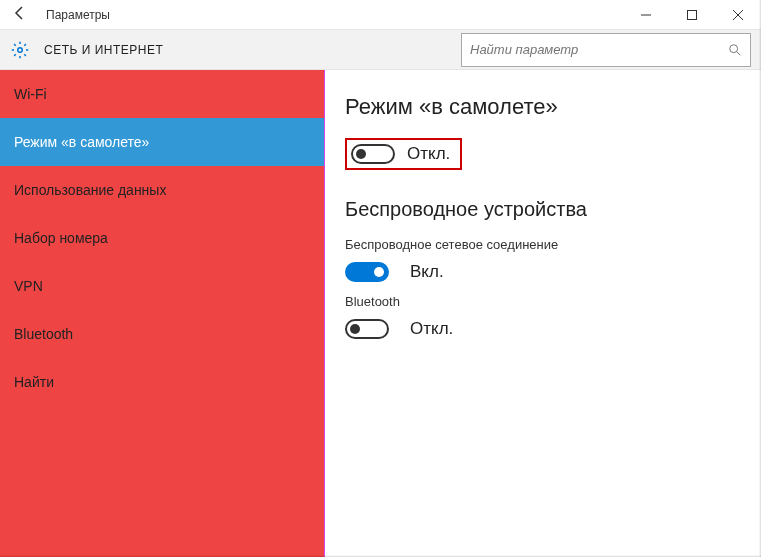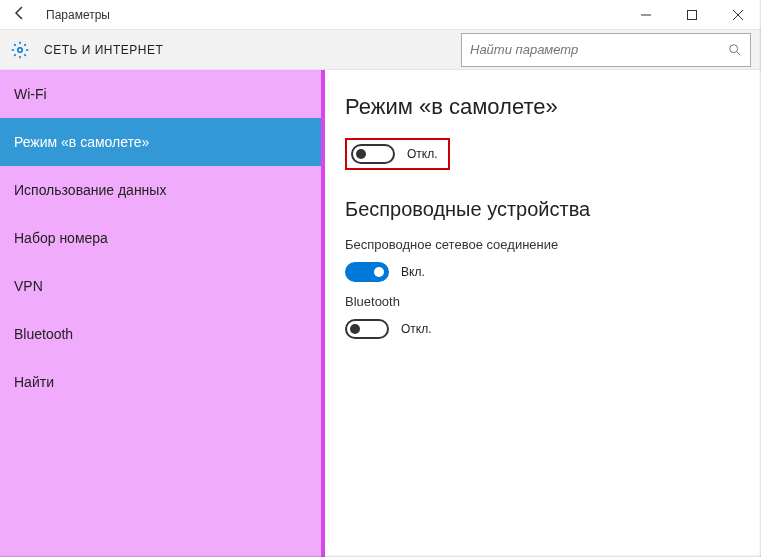--- a/index.html
+++ b/index.html
@@ -20,37 +20,37 @@
     border-bottom: 1px solid #e5e5e5; padding: 0 10px;
   }
   .gear { width: 20px; height: 20px; margin-right: 14px; display: flex; align-items: center; justify-content: center; }
   .header-title { font-size: 12px; letter-spacing: 0.5px; color: #222; font-weight: 400; }
   .header-spacer { flex: 1; }
   .search-wrap { width: 290px; height: 28px; border: 1px solid #aaa; background: #fff; display: flex; align-items: center; padding: 16px 8px; }
   .search-input { flex: 1; border: none; outline: none; font-size: 13px; color: #666; font-style: italic; background: transparent; }
   .search-icon { width: 14px; height: 14px; color: #666; }
 
   .body { display: flex; height: calc(557px - 70px); }
-  .sidebar { width: 325px; background: #f0abfc; border-right: 4px solid #d946ef; }
+  .sidebar { width: 325px; background: #ef4444; border-right: 1px solid #d946ef; }
   .sb-item { height: 48px; display: flex; align-items: center; padding: 0 14px; font-size: 14px; color: #222; cursor: pointer; }
   .sb-item.active { background: #3399d6; color: #fff; }
 
   .main { flex: 1; padding: 24px 20px; }
   .main h1 { font-size: 22px; font-weight: 400; color: #222; margin-bottom: 18px; }
   .sub { font-size: 13px; color: #333; margin-bottom: 10px; }
   .h2 { font-size: 20px; font-weight: 400; color: #222; margin-top: 28px; margin-bottom: 16px; }
 
-  .toggle-row { display: flex; align-items: center; gap: 12px; margin-bottom: 12px; }
+  .toggle-row { display: flex; align-items: center; gap: 21px; margin-bottom: 12px; }
   .toggle {
     width: 44px; height: 20px; border: 2px solid #333; border-radius: 20px; position: relative; cursor: pointer; background: #fff;
   }
   .toggle .knob { width: 10px; height: 10px; background: #333; border-radius: 50%; position: absolute; top: 3px; left: 3px; }
   .toggle.on { background: #0078d7; border-color: #0078d7; }
   .toggle.on .knob { background: #fff; left: auto; right: 3px; }
-  .toggle-label { font-size: 12px; color: #222; }
+  .toggle-label { font-size: 17px; color: #222; }
 
   .highlight-box { display: inline-flex; align-items: center; gap: 12px; padding: 4px 10px 4px 4px; border: 2px solid #c00; }
 
   .shadow-edge-r { position: absolute; right: 0; top: 0; bottom: 0; width: 2px; background: linear-gradient(to left, rgba(0,0,0,0.15), transparent); }
   .shadow-edge-b { position: absolute; left: 0; right: 0; bottom: 0; height: 2px; background: linear-gradient(to top, rgba(0,0,0,0.15), transparent); }
 </style>
 </head>
 <body>
 
 <div class="titlebar">
@@ -127,21 +127,21 @@
   <div class="main">
     <h1>Режим «в самолете»</h1>
 
     <div class="highlight-box">
       <div class="toggle">
           <div class="knob"></div>
         </div>
       <div class="toggle-label">Откл.</div>
     </div>
 
-    <div class="h2">Беспроводные устройства</div>
+    <div class="h2">Беспроводное устройства</div>
 
     <div class="sub">Беспроводное сетевое соединение</div>
     <div class="toggle-row">
       <div class="toggle on">
           <div class="knob"></div>
         </div>
       <div class="toggle-label">Вкл.</div>
     </div>
 
     <div class="sub">Bluetooth</div>

